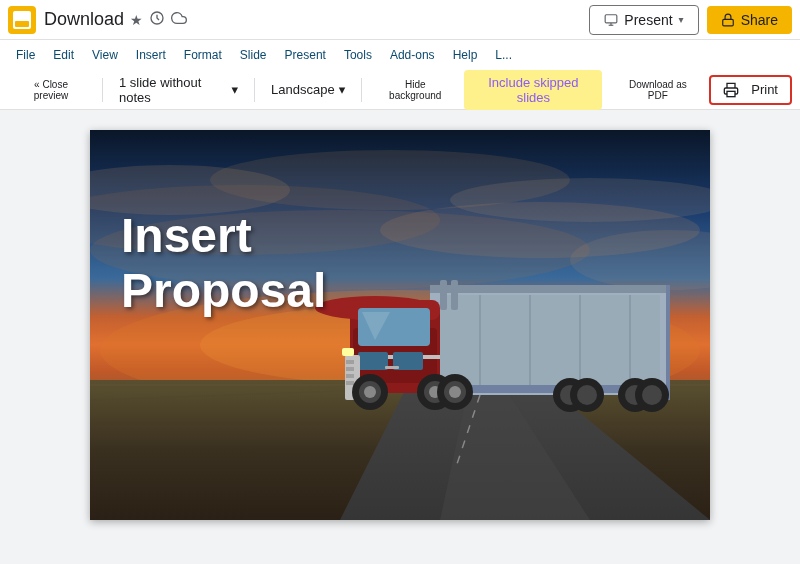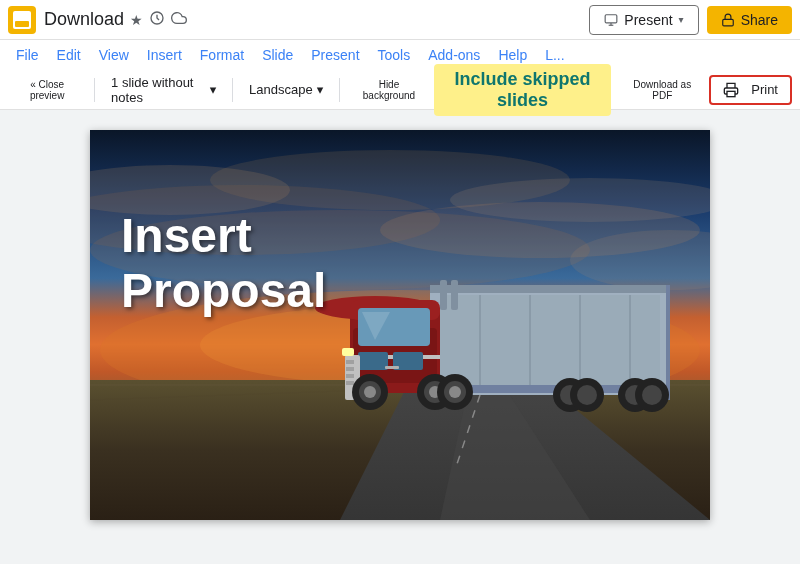--- a/index.html
+++ b/index.html
@@ -99,22 +99,22 @@
     .menu-bar {
       display: flex;
       align-items: center;
       padding: 2px 8px;
       background: #fff;
       height: 30px;
       gap: 2px;
     }
     .menu-item {
       padding: 4px 8px;
-      font-size: 14px;
-      color: #3b82f6;
+      font-size: 12px;
+      color: #0c4a6e;
       cursor: pointer;
       border-radius: 4px;
     }
 
     
     .toolbar {
       display: flex;
       align-items: center;
       padding: 4px 8px;
       background: #fff;
@@ -155,27 +155,27 @@
       align-items: center;
       gap: 4px;
       padding: 5px 8px;
       border-radius: 4px;
       cursor: pointer;
       font-size: 13px;
       color: #202124;
     }
     .include-skipped-btn {
       padding: 5px 10px;
-      font-size: 18px;
+      font-size: 13px;
       cursor: pointer;
       border-radius: 4px;
       background: #fef08a;
       border: none;
-      color: #0f766e;
-      font-weight: 700;
+      color: #8b5cf6;
+      font-weight: 400;
     }
     .print-btn {
       display: flex;
       align-items: center;
       gap: 12px;
       padding: 5px 12px;
       font-size: 13px;
       cursor: pointer;
       border-radius: 4px;
       background: #fff;

